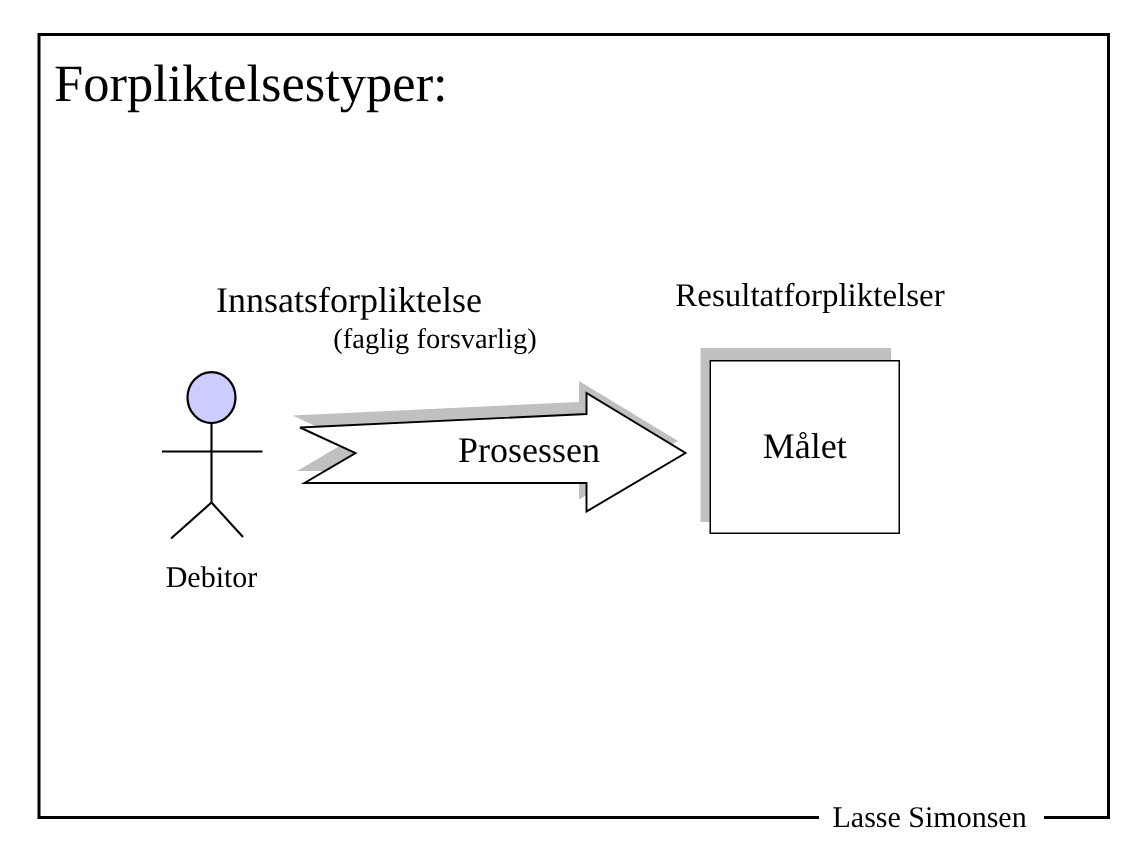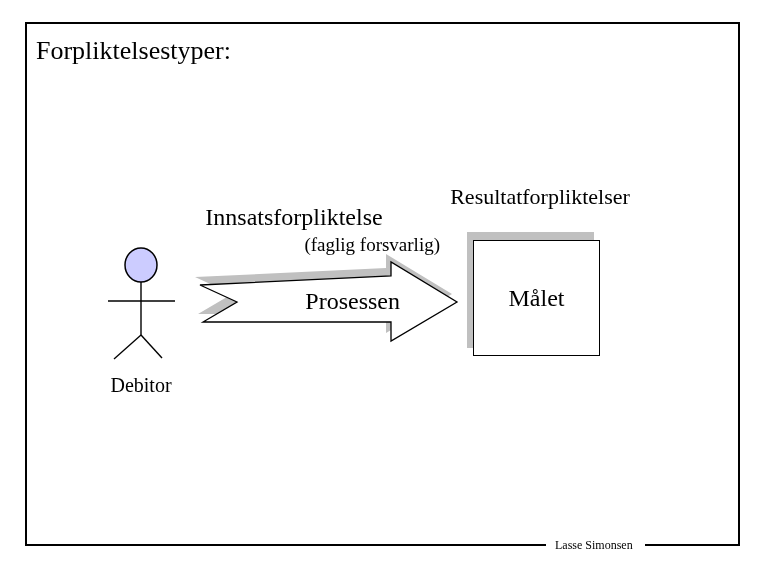--- a/index.html
+++ b/index.html
@@ -21,41 +21,39 @@
     top: 22px;
     width: 715px;
     height: 524px;
     border: 2px solid #000000;
     background: transparent;
   }
   .abs { position: absolute; }
   .title {
     left: 36px;
     top: 36px;
-    font-size: 26px;
+    font-size: 35px;
     white-space: nowrap;
     text-align: center;
   }
   .heading-effort {
     left: 144px;
     top: 188px;
     width: 300px;
-    text-align: center;
+    text-align: left;
     font-size: 24px;
     white-space: nowrap;
-    margin-top: 16px;
   }
   .subheading-effort {
     left: 140px;
     top: 216px;
     width: 300px;
-    text-align: right;
+    text-align: center;
     font-size: 19px;
     white-space: nowrap;
-    margin-top: 18px;
   }
   .heading-result {
     left: 390px;
     top: 184px;
     width: 300px;
     text-align: center;
     font-size: 22px;
     white-space: nowrap;
   }
   .figure-svg {
@@ -100,21 +98,21 @@
     width: 100px;
     text-align: center;
     font-size: 20px;
     white-space: nowrap;
   }
   .footer-label {
     top: 535px;
     left: 546px;
     background: #ffffff;
     padding: 0 12px 0 9px;
-    font-size: 12px;
+    font-size: 20px;
     line-height: 20px;
     white-space: nowrap;
     z-index: 5;
   }
 </style>
 </head>
 <body>
 
 <div class="slide">
 

